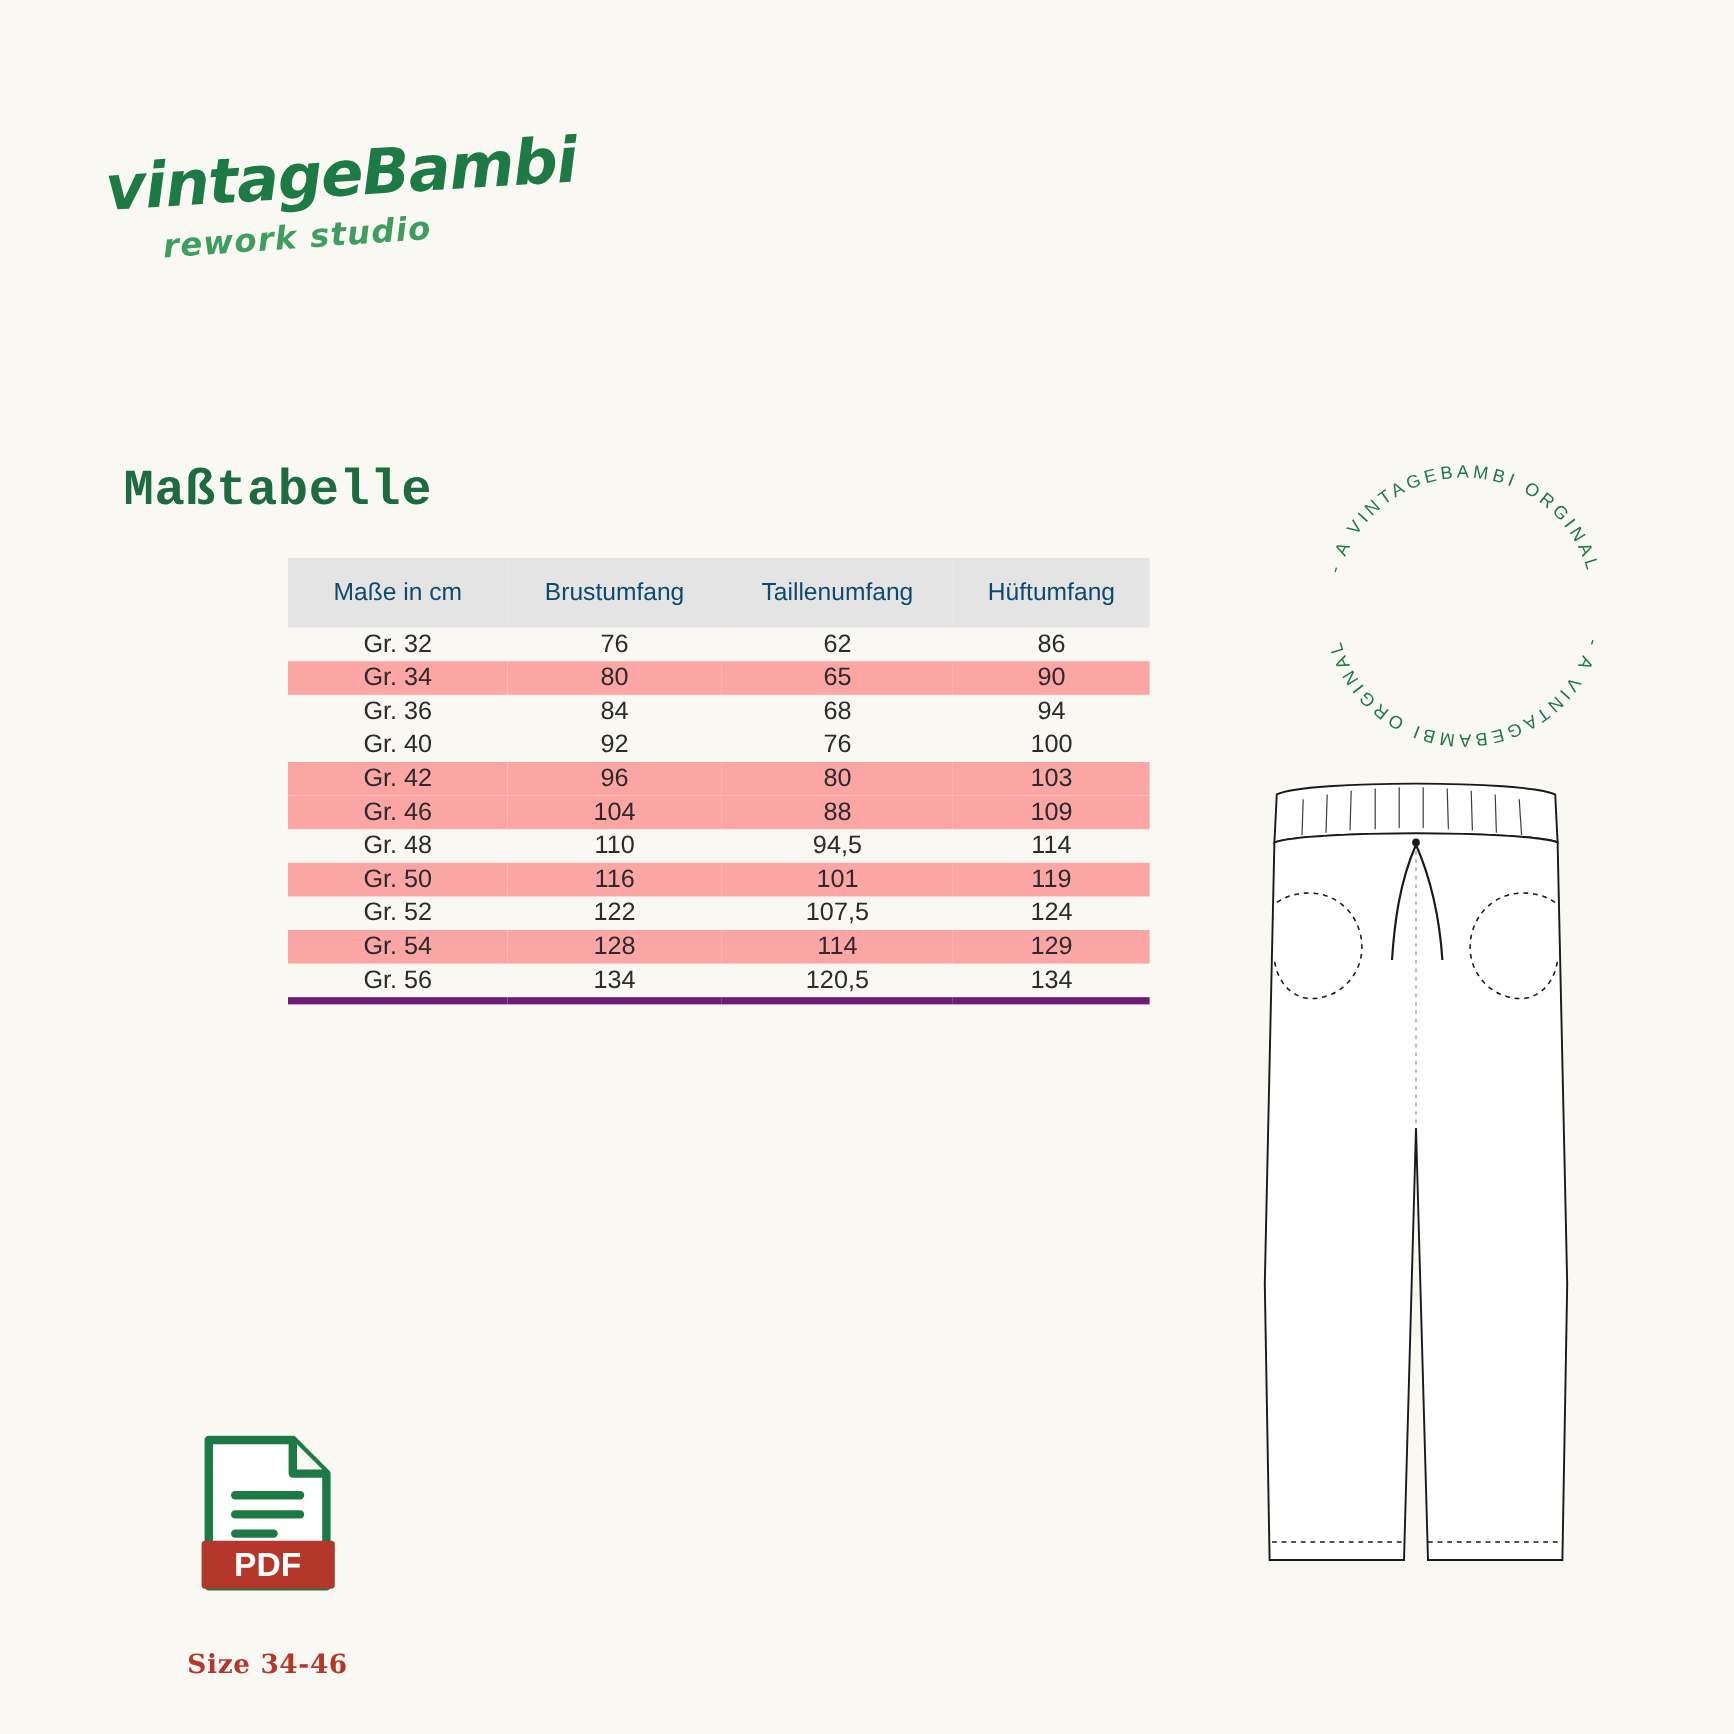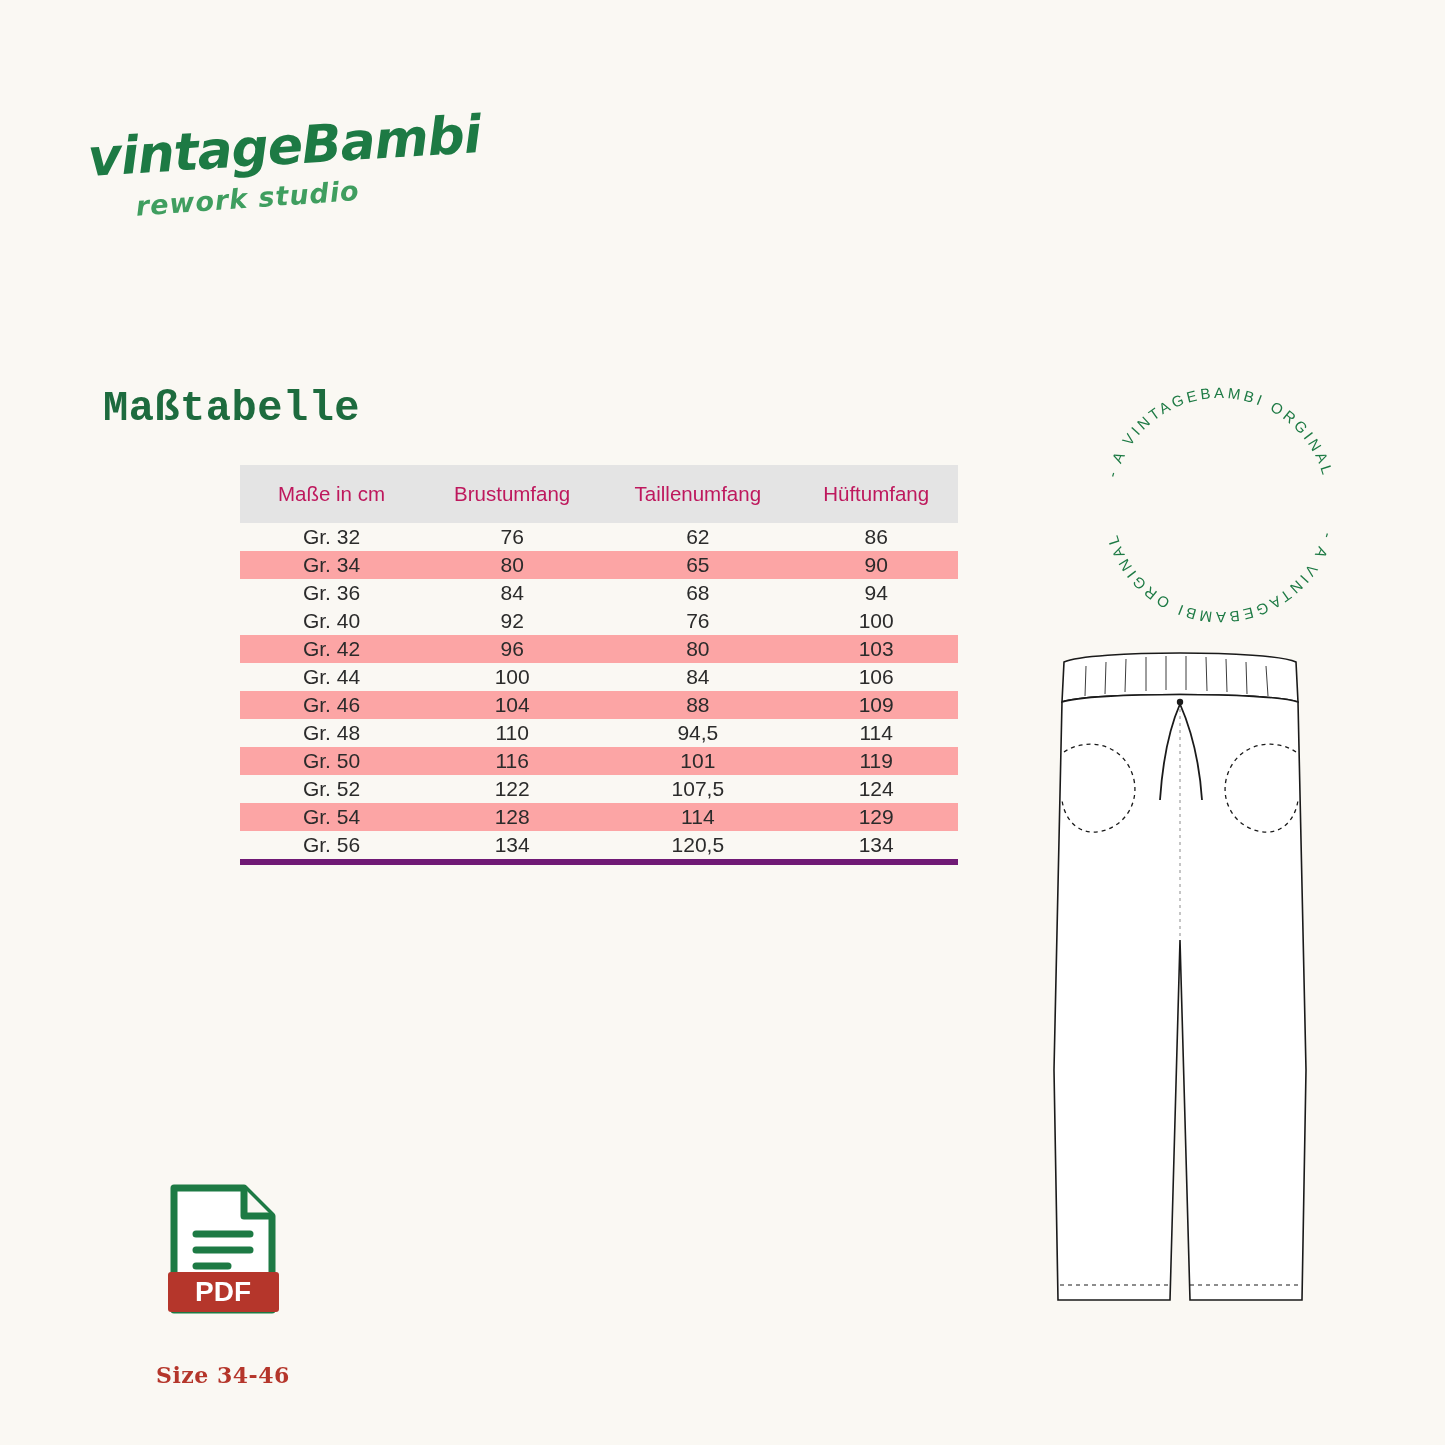--- a/index.html
+++ b/index.html
@@ -70,21 +70,21 @@
     border-collapse: collapse;
     font-size: 20px;
     color: #2b2b2b;
   }
   #size-table th {
     background: #e4e4e4;
     font-weight: normal;
     font-size: 20.5px;
     padding: 17px 4px;
     text-align: center;
-    color: #be185d;
+    color: #0c4a6e;
   }
   #size-table th.first-col,
   #size-table td.first-col {
     width: 175px;
   }
   #size-table td {
     padding: 2px 4px;
     text-align: center;
     font-size: 21px;
   }
@@ -127,21 +127,21 @@
     position: absolute;
     left: 108px;
     top: 1180px;
     width: 230px;
     text-align: center;
   }
   #pdf-badge .icon-wrap {
     width: 115px;
     height: 160px;
     position: relative;
-    margin: 4px auto;
+    margin: 16px auto;
   }
   #pdf-badge .size-label {
     margin-top: 18px;
     font-family: "DejaVu Serif", serif;
     font-size: 22px;
     font-weight: bold;
     color: #b5362b;
     letter-spacing: 0.5px;
   }
 </style>
@@ -187,26 +187,20 @@
       <td class="first-col">Gr. 40</td>
       <td>92</td>
       <td>76</td>
       <td>100</td>
     </tr>
     <tr class="alt">
       <td class="first-col">Gr. 42</td>
       <td>96</td>
       <td>80</td>
       <td>103</td>
-    </tr>
-    <tr>
-      <td class="first-col">Gr. 44</td>
-      <td>100</td>
-      <td>84</td>
-      <td>106</td>
     </tr>
     <tr class="alt">
       <td class="first-col">Gr. 46</td>
       <td>104</td>
       <td>88</td>
       <td>109</td>
     </tr>
     <tr>
       <td class="first-col">Gr. 48</td>
       <td>110</td>

